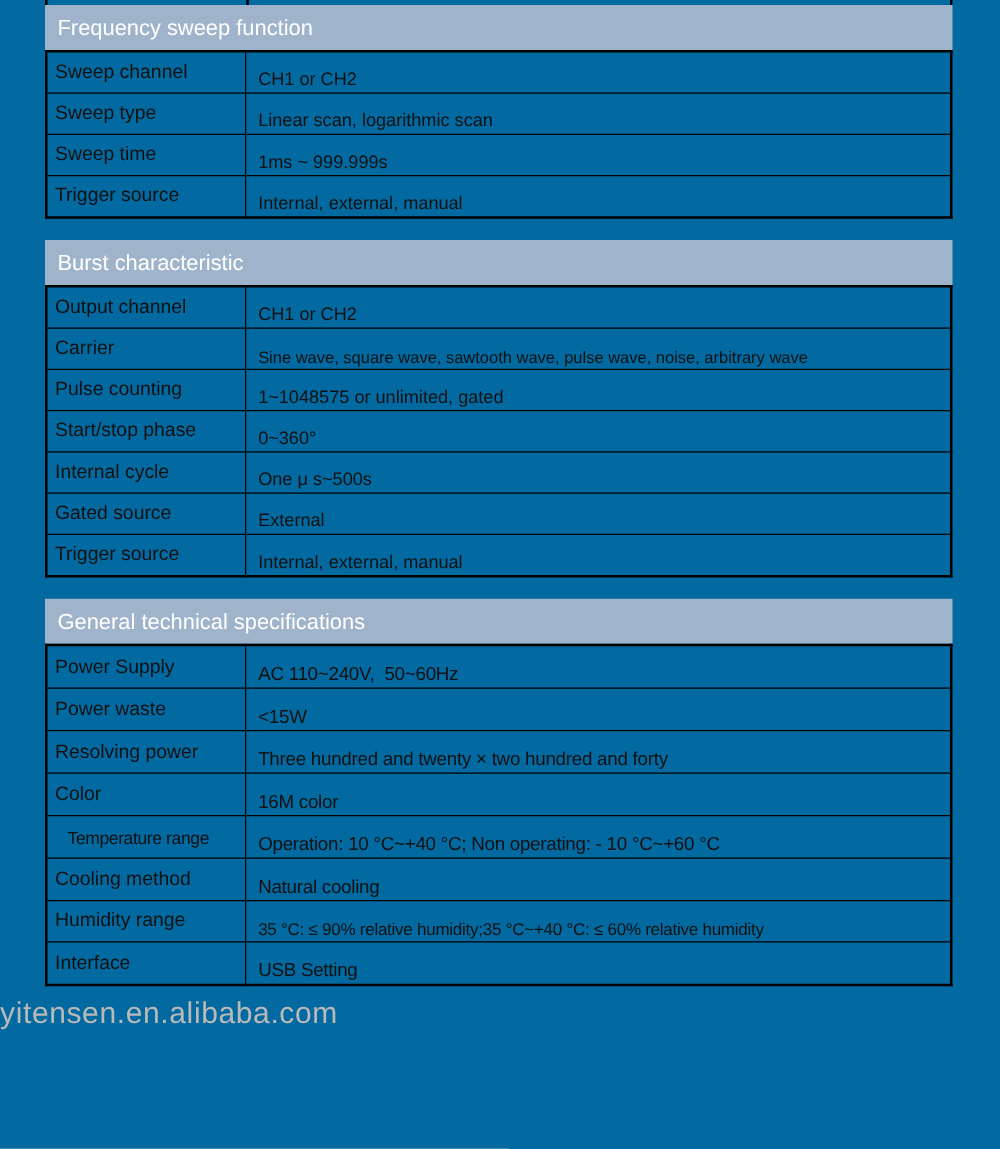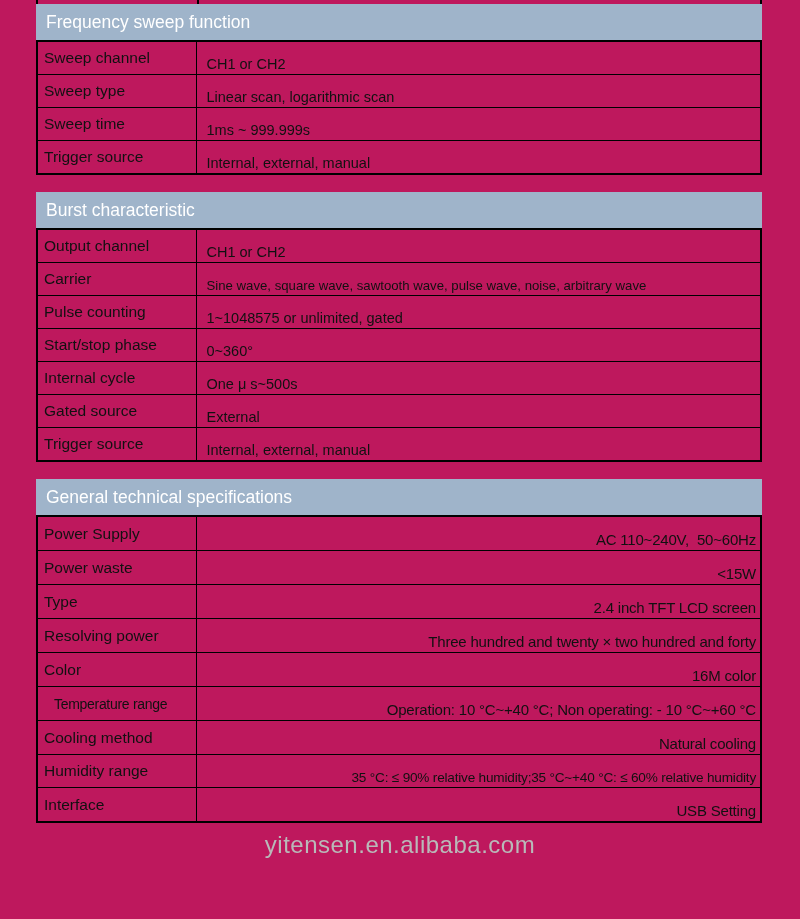--- a/index.html
+++ b/index.html
@@ -4,21 +4,21 @@
 <style>
   * { box-sizing: border-box; margin: 0; padding: 0; }
   html, body { width: 800px; background: #ffffff; }
   body {
     font-family: "Liberation Sans", sans-serif;
     color: #111111;
     width: 800px;
     height: 919px;
     overflow: hidden;
   }
-  .page { position: relative; width: 800px; height: 919px; background: #be185d; }
+  .page { position: relative; width: 800px; height: 919px; background: #0369a1; }
   .tablewrap { margin-left: 36px; width: 726px; }
 
   
   .sliver {
     position: relative;
     height: 4px;
     border-left: 2px solid #000;
     border-right: 2px solid #000;
   }
   .sliver .divider {
@@ -59,26 +59,26 @@
     padding: 2px 2px 2px 6px;
   }
   td.val {
     font-size: 14.5px;
     padding: 14px 4px 2px 10px;
   }
   
   td.val.v-sm  { font-size: 13.2px; }
   td.lbl.l-sm  { font-size: 14px; letter-spacing: -0.3px; padding-left: 16px; }
   td.val.v-med { font-size: 13.6px; letter-spacing: -0.2px; }
-  .sec3 td.val { font-size: 15px; letter-spacing: -0.2px; text-align: right; }
+  .sec3 td.val { font-size: 15px; letter-spacing: -0.2px; }
   .sec3 td.val.v-med { font-size: 13.6px; }
 
   .watermark {
     margin-top: 8px;
-    text-align: center;
+    text-align: left;
     color: #b9b9b9;
     font-size: 24px;
     letter-spacing: 0.5px;
   }
 </style>
 </head>
 <body>
 
 <div class="page">
   <div class="tablewrap">
@@ -154,24 +154,20 @@
       <tbody>
         <tr>
           <td class="lbl">Power Supply</td>
           <td class="val">AC 110~240V,  50~60Hz</td>
         </tr>
         <tr>
           <td class="lbl">Power waste</td>
           <td class="val">&lt;15W</td>
         </tr>
         <tr>
-          <td class="lbl">Type</td>
-          <td class="val">2.4 inch TFT LCD screen</td>
-        </tr>
-        <tr>
           <td class="lbl">Resolving power</td>
           <td class="val">Three hundred and twenty × two hundred and forty</td>
         </tr>
         <tr>
           <td class="lbl">Color</td>
           <td class="val">16M color</td>
         </tr>
         <tr>
           <td class="lbl l-sm">Temperature range</td>
           <td class="val">Operation: 10 °C~+40 °C; Non operating: - 10 °C~+60 °C</td>

